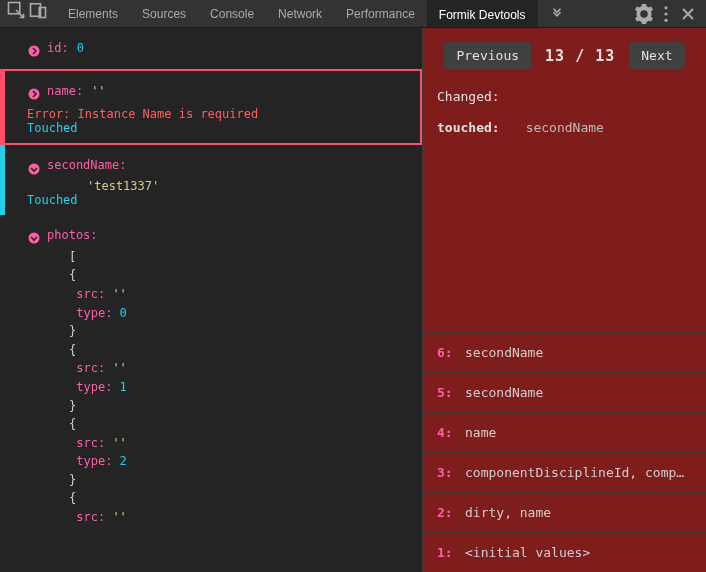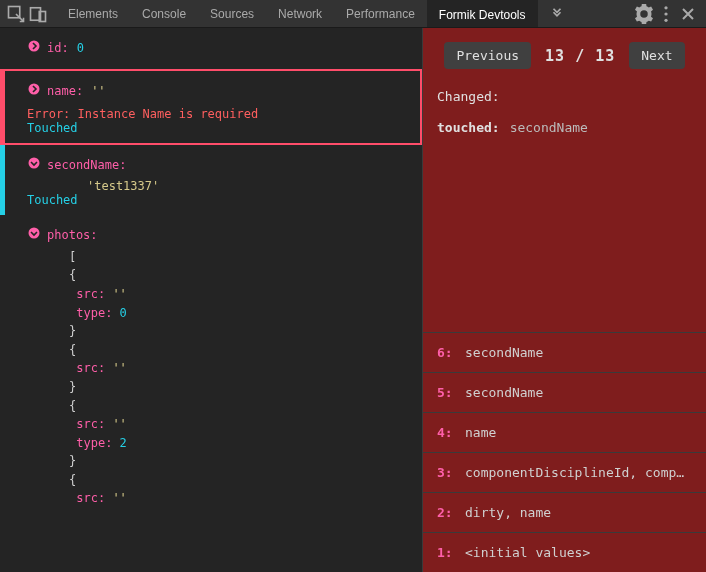--- a/index.html
+++ b/index.html
@@ -10,21 +10,20 @@
   font-family: Menlo, Consolas, monospace;
   font-size: 12px;
   color: #e0e0e0;
   overflow: hidden;
 }
 .devtools-header {
   height: 28px;
   background: #333333;
   border-bottom: 1px solid #1a1a1a;
   display: flex;
-  align-items: center;
   padding: 0 6px;
   font-family: -apple-system, "Segoe UI", sans-serif;
   font-size: 12px;
 }
 .devtools-header .icon-btn {
   width: 20px; height: 20px;
   display: flex; align-items: center; justify-content: center;
   color: #aaa;
   cursor: pointer;
   margin-right: 2px;
@@ -63,21 +62,21 @@
   padding: 8px 10px 8px 22px;
   border-left: 5px solid transparent;
 }
 .field-block.normal { border-left-color: transparent; }
 .field-block.error {
   border: 2px solid #ff4d6a;
   border-left: 5px solid #ff4d6a;
   background: #242424;
 }
 .field-block.touched-row { border-left-color: #25d0e6; }
-.row { display: flex; align-items: flex-start; margin: 3px 0; line-height: 1.6; }
+.row { display: flex; align-items: flex-end; margin: 3px 0; line-height: 1.6; }
 .chevron {
   width: 14px; height: 14px;
   margin-right: 6px;
   display: inline-flex; align-items: center; justify-content: center;
 }
 .chevron svg { width: 12px; height: 12px; }
 .key { color: #ff5fa9; font-weight: 500; }
 .val-num { color: #25d0e6; }
 .val-str { color: #d6c98a; }
 .error-text { color: #ff5f5f; margin-left: 0; margin-top: 6px; }
@@ -97,21 +96,21 @@
   border: none;
   border-radius: 4px;
   padding: 6px 12px;
   font-family: inherit;
   font-size: 13px;
   cursor: pointer;
 }
 .counter { font-size: 15px; letter-spacing: 1px; font-weight: 600; }
 .changed-section { padding: 6px 14px; font-size: 13px; }
 .changed-title { font-weight: 400; margin-bottom: 8px; }
-.changed-line { display: flex; gap: 10px; margin-top: 16px; }
+.changed-line { display: flex; gap: 26px; margin-top: 16px; }
 .changed-label { font-weight: 700; }
 .changed-val { color: #bbb; font-weight: 400; }
 .history-list {
   margin-top: auto;
   border-top: 1px solid #3a3a3a;
 }
 .history-item {
   display: flex;
   padding: 12px 14px;
   border-bottom: 1px solid #3a3a3a;
@@ -133,22 +132,22 @@
       </svg>
   </span>
   <span class="icon-btn">
     <svg viewBox="0 0 16 16" fill="none" stroke="#aaa" stroke-width="1.3">
         <rect x="2" y="3" width="8" height="10"></rect>
         <rect x="9" y="6" width="5" height="8"></rect>
       </svg>
   </span>
   <div class="tabs">
     <div class="tab">Elements</div>
+    <div class="tab">Sources</div>
     <div class="tab">Console</div>
-    <div class="tab">Sources</div>
     <div class="tab">Network</div>
     <div class="tab">Performance</div>
     <div class="tab active">Formik Devtools</div>
     <div class="tab">
       <svg width="14" height="14" viewBox="0 0 16 16" fill="none" stroke="#aaa" stroke-width="2">
           <path d="M4 6 L8 10 L12 6"></path>
           <path d="M4 2 L8 6 L12 2"></path>
         </svg>
     </div>
   </div>
@@ -233,20 +232,21 @@
       <div class="code-block">
         <div class="code-line brace">[</div>
 
         <div class="code-line brace">{</div>
         <div class="code-line"> <span class="key">src:</span> <span class="val-str">''</span></div>
         <div class="code-line"> <span class="key">type:</span> <span class="val-num">0</span></div>
         <div class="code-line brace">}</div>
 
         <div class="code-line brace">{</div>
         <div class="code-line"> <span class="key">src:</span> <span class="val-str">''</span></div>
+        <div class="code-line"> <span class="key">type:</span> <span class="val-num">1</span></div>
         <div class="code-line brace">}</div>
 
         <div class="code-line brace">{</div>
         <div class="code-line"> <span class="key">src:</span> <span class="val-str">''</span></div>
         <div class="code-line"> <span class="key">type:</span> <span class="val-num">2</span></div>
         <div class="code-line brace">}</div>
 
         <div class="code-line brace">{</div>
         <div class="code-line"> <span class="key">src:</span> <span class="val-str">''</span></div>
       </div>

